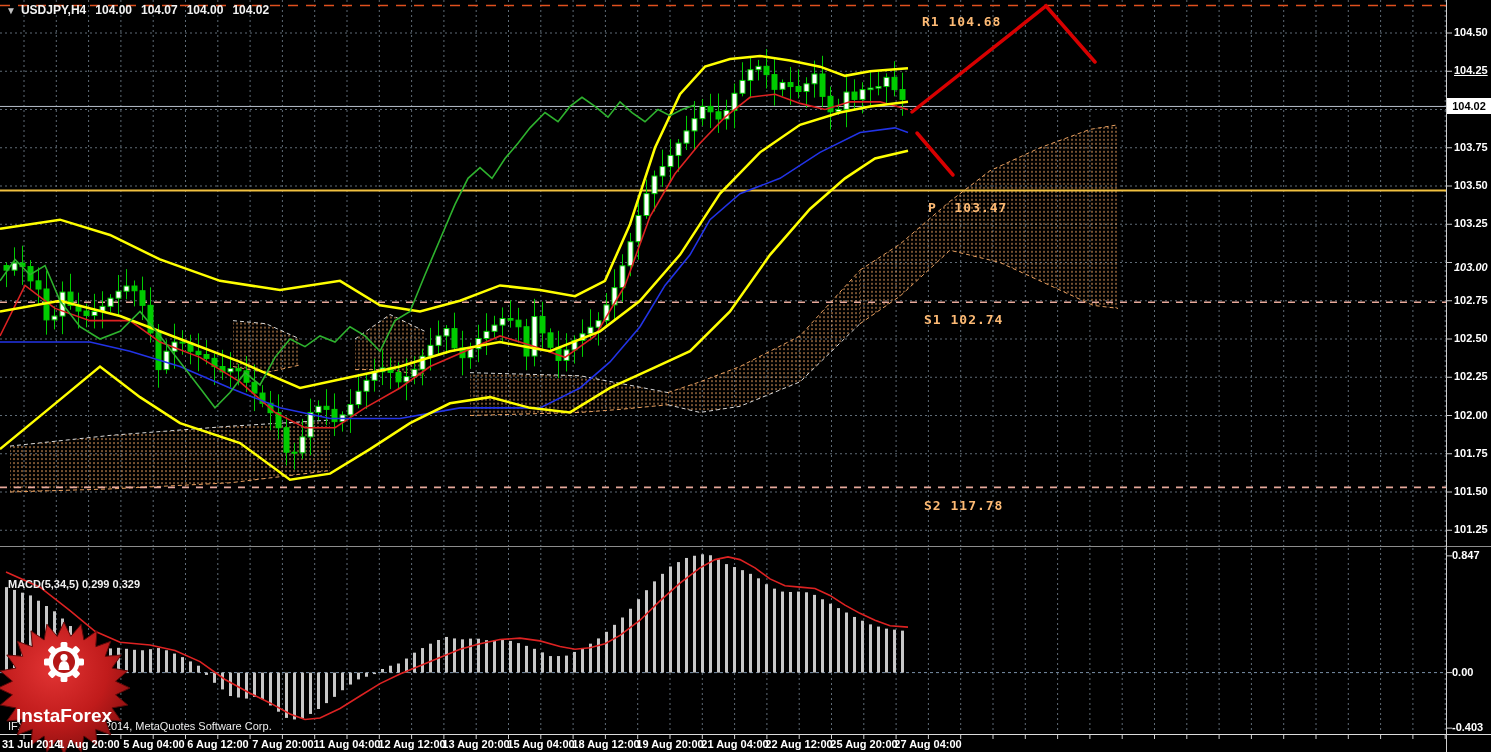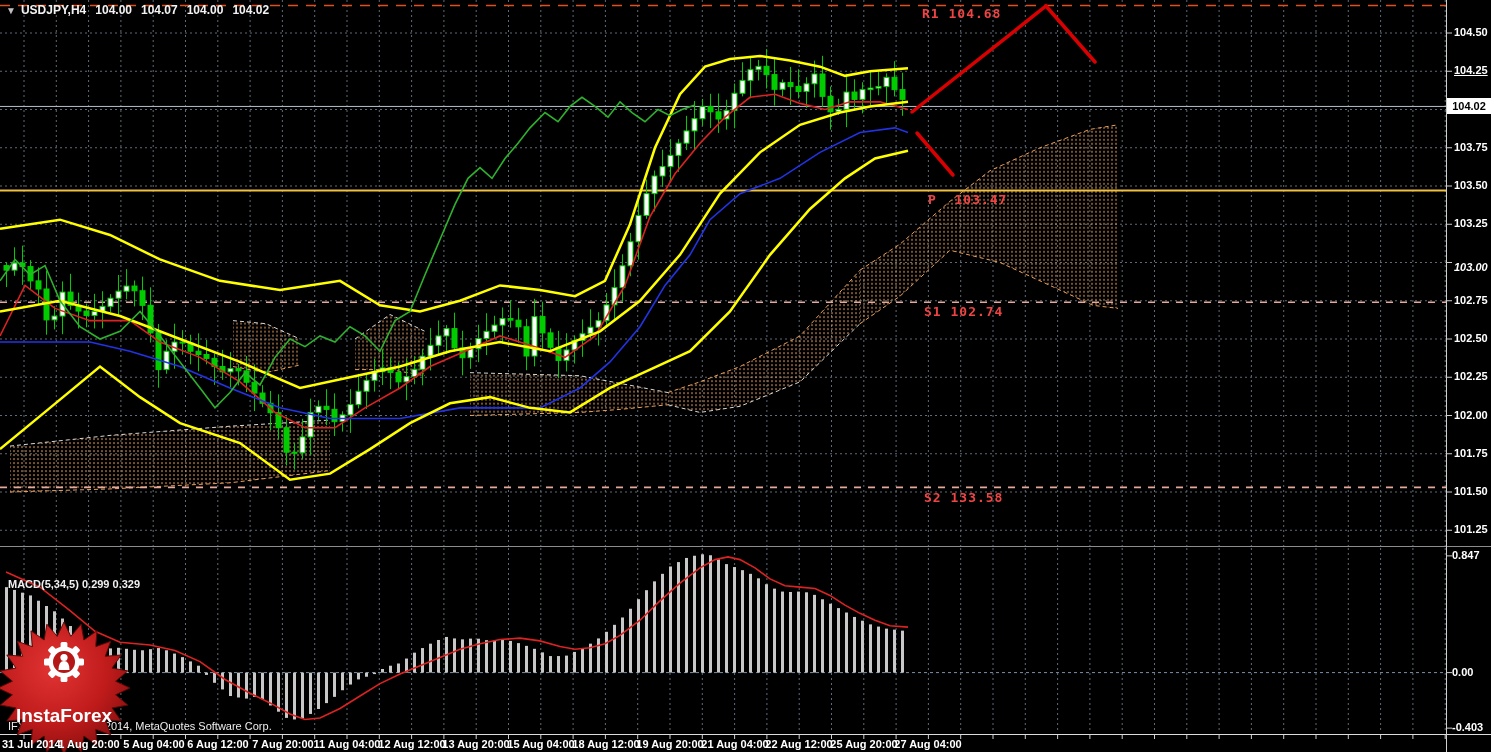--- a/index.html
+++ b/index.html
@@ -4,21 +4,21 @@
 <style>
   html,body{margin:0;padding:0;background:#000;}
   #stage{position:relative;width:1491px;height:752px;background:#000;overflow:hidden;
          font-family:"Liberation Sans",sans-serif;}
   #chart-svg{position:absolute;left:0;top:0;z-index:1;}
   .hud{position:absolute;z-index:4;color:#fff;white-space:pre;}
   #header{left:6px;top:3px;font-size:12px;font-weight:bold;color:#f2f2f2;}
   #header .arrow{color:#c0c0c0;font-size:10px;margin-right:5px;}
   #header span.v{margin-left:9px;}
   .pivot-label{font-family:"DejaVu Sans Mono",monospace;font-size:13px;font-weight:bold;
-               color:#ef4444;letter-spacing:1px;z-index:4;}
+               color:#fdba74;letter-spacing:1px;z-index:4;margin-top:8px;}
   #annotation{left:985px;top:7px;width:404px;text-align:center;z-index:5;
               font-size:20px;font-weight:bold;line-height:24px;white-space:nowrap;}
   #macd-label{left:8px;top:550px;font-size:11px;font-weight:bold;color:#f0f0f0;margin-top:28px;}
   #copyright{left:8px;top:720px;font-size:11px;color:#ececec;z-index:4;}
   #price-box{left:1447px;top:98px;width:44px;height:16px;background:#fff;color:#000;
              font-size:11px;font-weight:bold;text-align:center;line-height:16px;z-index:10;}
   .axis-label{position:absolute;color:#fff;font-size:11px;font-weight:bold;z-index:3;white-space:pre;}
   .time-label{position:absolute;top:738px;color:#fff;font-size:11px;font-weight:bold;z-index:9;
               transform:translateX(-50%);white-space:pre;}
   .time-label.first{transform:none;}
@@ -875,21 +875,21 @@
       <polyline points="1380.599999999999,735 1380.599999999999,739" fill="none" stroke="#cfcfcf" stroke-width="1"></polyline>
       <polyline points="1412.899999999999,735 1412.899999999999,739" fill="none" stroke="#cfcfcf" stroke-width="1"></polyline>
       <polyline points="1445.199999999999,735 1445.199999999999,739" fill="none" stroke="#cfcfcf" stroke-width="1"></polyline>
     </svg>
 
   <div id="header" class="hud"><span class="arrow">▼</span><span>USDJPY,H4</span><span class="v">104.00</span><span class="v">104.07</span><span class="v">104.00</span><span class="v">104.02</span></div>
 
   <div class="hud pivot-label" style="left:922px;top:6px">R1 104.68</div>
   <div class="hud pivot-label" style="left:928px;top:192px">P  103.47</div>
   <div class="hud pivot-label" style="left:924px;top:304px">S1 102.74</div>
-  <div class="hud pivot-label" style="left:924px;top:490px">S2 133.58</div>
+  <div class="hud pivot-label" style="left:924px;top:490px">S2 117.78</div>
 
 
   <div id="macd-label" class="hud">MACD(5,34,5) 0.299 0.329</div>
 
   <div id="copyright" class="hud">IFX Trader, © 2001-2014, MetaQuotes Software Corp.</div>
 
   <div id="price-box" class="hud">104.02</div>
 
   <div id="price-axis">
       <div class="axis-label" style="left: 1454px; top: 26px;">104.50</div>

